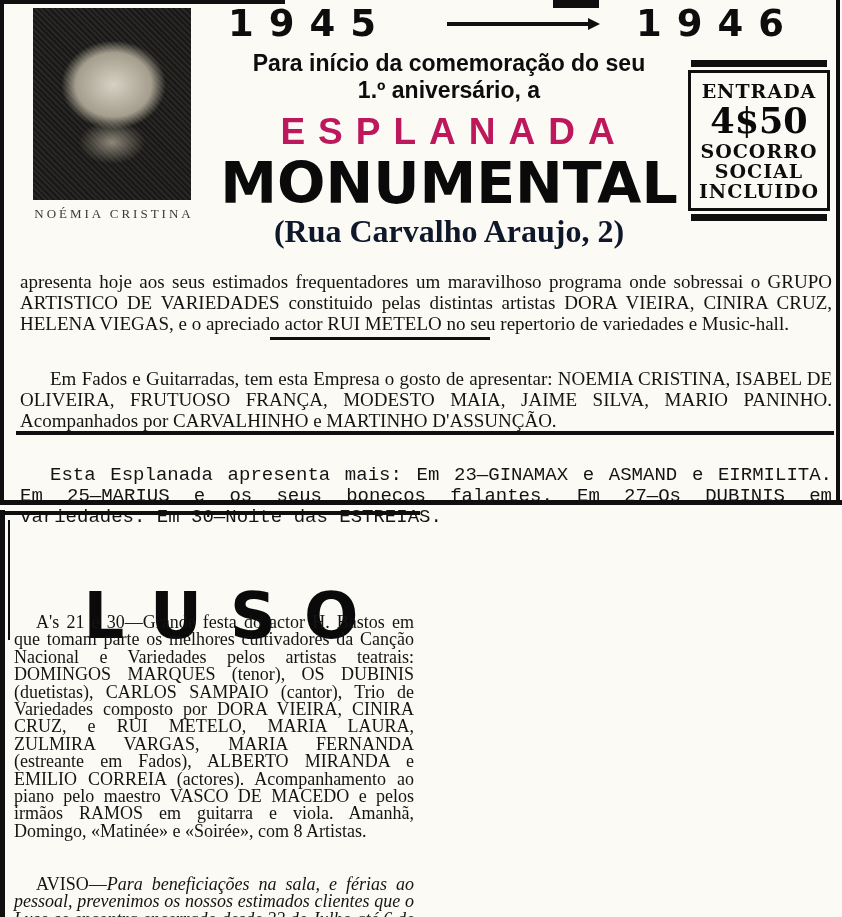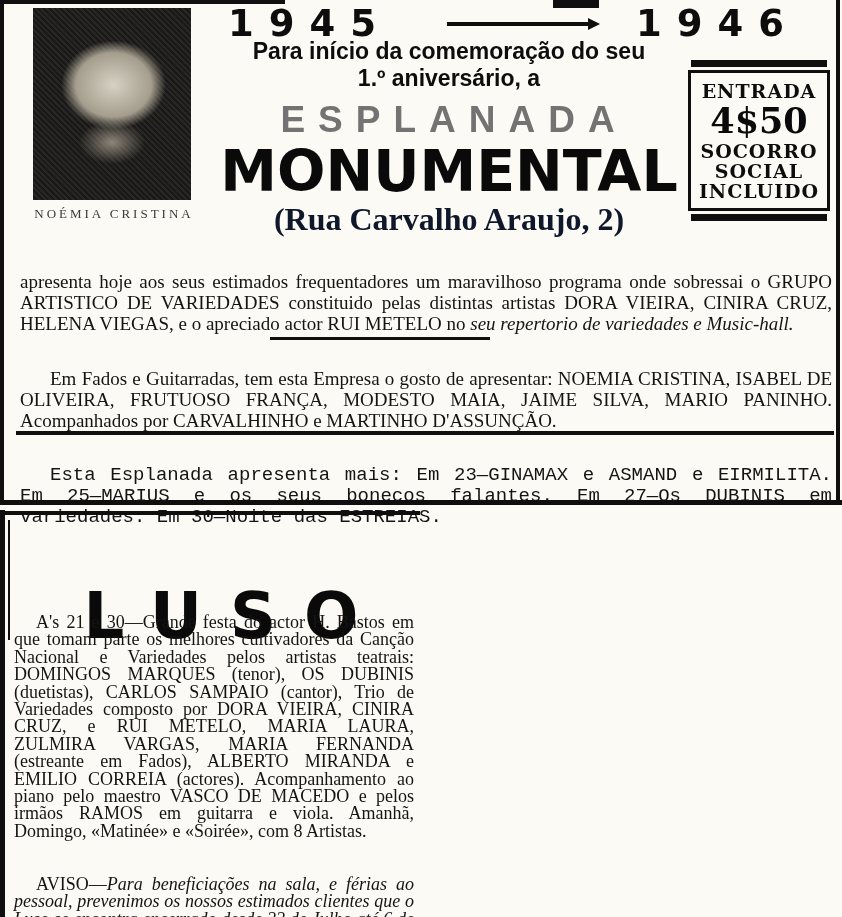--- a/index.html
+++ b/index.html
@@ -30,28 +30,28 @@
     font-size:37px; letter-spacing:15px; color:#0d0d0d;
   }
   .year-start{left:228px;}
   .year-end{left:636px;}
   .year-arrow{position:absolute; left:447px; top:22px; width:142px; height:4px; background:#0f0f0f;}
   .year-arrow::after{
     content:""; position:absolute; right:-11px; top:-4px;
     border-left:12px solid #0f0f0f; border-top:6px solid transparent; border-bottom:6px solid transparent;
   }
   
-  .head-block{position:absolute; left:218px; top:38px; width:462px; text-align:center;}
+  .head-block{position:absolute; left:218px; top:50px; width:462px; text-align:center;}
   .intro-line{
     font-family:"Liberation Sans", sans-serif; font-weight:700;
     font-size:23px; line-height:27px; color:#0d0d0d;
   }
   .venue-esplanada{
     margin-top:8px; font-family:"Liberation Sans", sans-serif; font-weight:700;
-    font-size:37px; line-height:40px; letter-spacing:13px; padding-left:10px; color:#737373;
+    font-size:37px; line-height:40px; letter-spacing:13px; padding-left:10px; color:#be185d;
   }
   .venue-monumental{
     margin-top:2px; font-family:"DejaVu Sans", sans-serif; font-weight:900;
     font-size:57px; line-height:58px; letter-spacing:0px; color:#0a0a0a;
   }
   .venue-address{
     margin-top:1px; font-family:Liberation Serif, serif; font-weight:700;
     font-size:32px; color:#0f172a;
   }
   
@@ -71,21 +71,21 @@
   }
   
   .para{
     position:absolute; left:20px; width:812px;
     font-size:19px; line-height:21px; text-align:justify; color:#141414;
   }
   .para.indent{text-indent:30px;}
   .p1{top:252px;}
   .p2{top:349px;}
   .p3{top:446px;font-family:Liberation Mono, monospace;}
-  .ital{font-style:italic;}
+  .ital{}
   
   .luso-title{
     position:absolute; left:10px; top:536px; width:402px; text-align:center;
     font-family:"DejaVu Sans", sans-serif; font-weight:900;
     font-size:64px; line-height:74px; letter-spacing:28px; padding-left:24px; color:#0a0a0a;
   }
   .luso-para{
     position:absolute; left:14px; width:400px;
     font-size:18px; line-height:17.4px; text-align:justify; color:#141414;
   }

